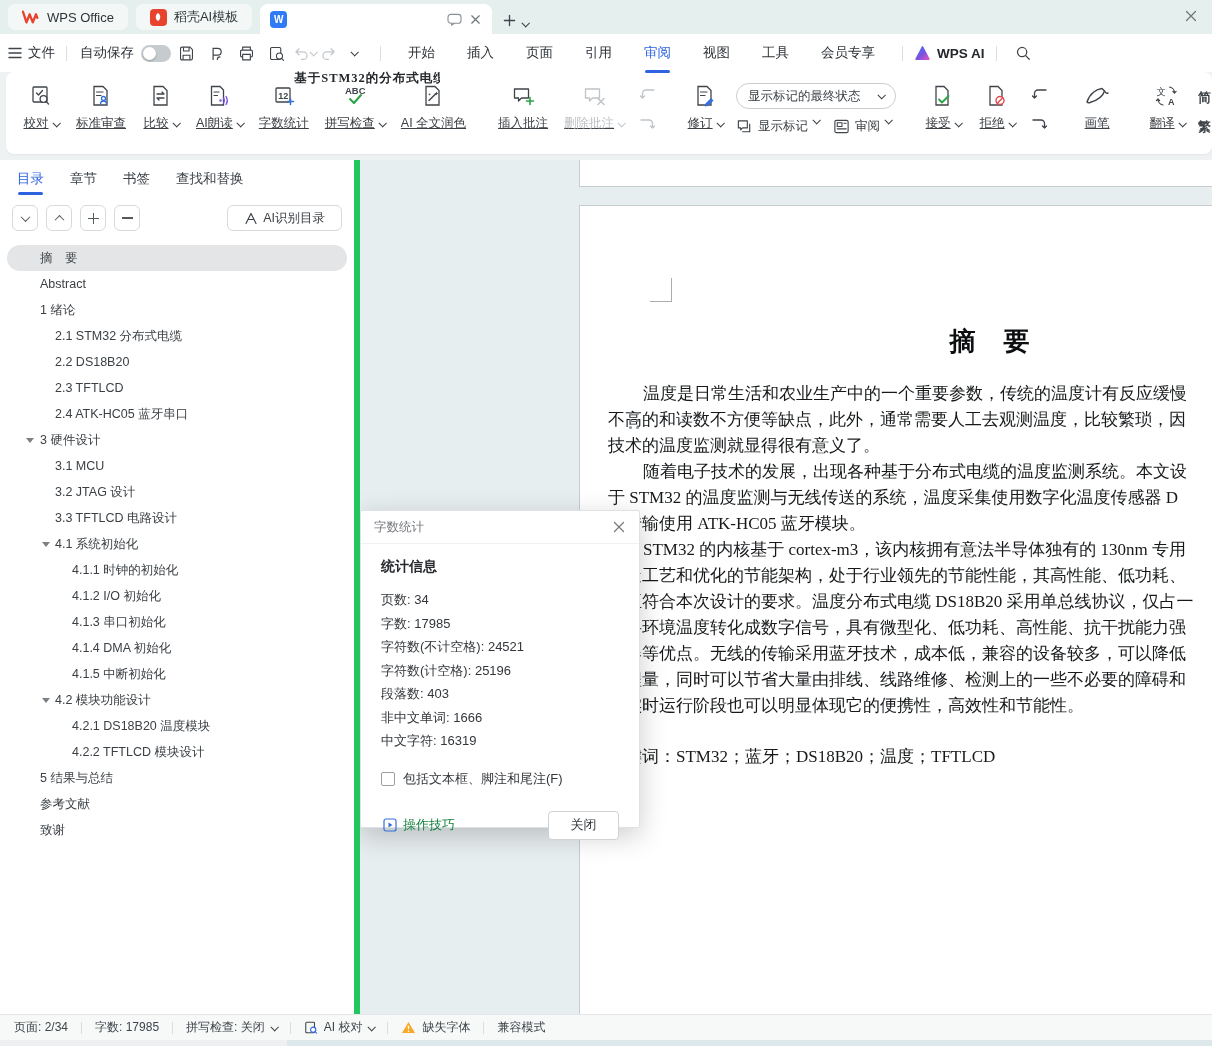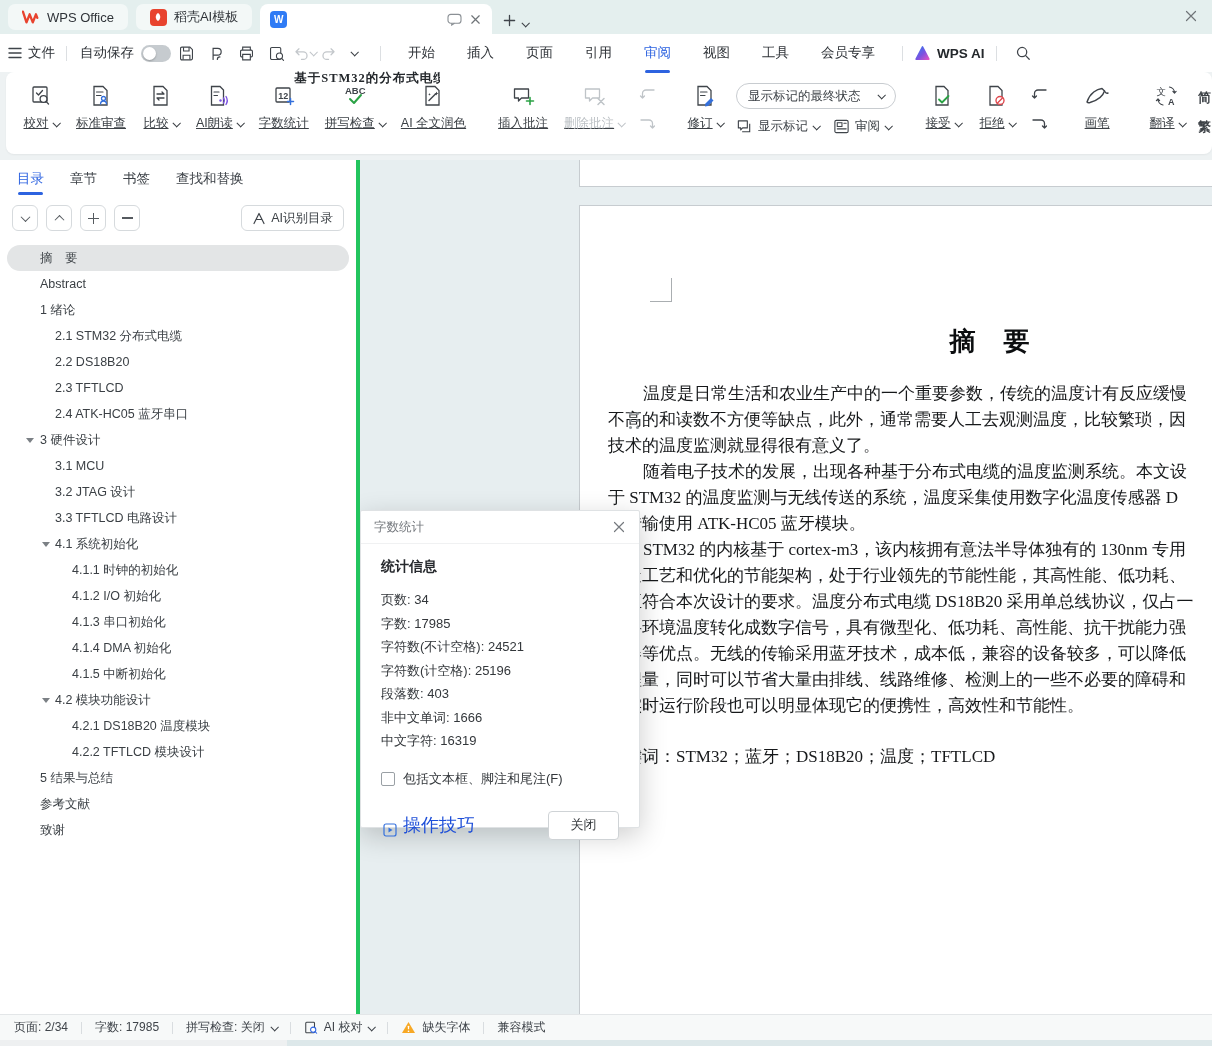--- a/index.html
+++ b/index.html
@@ -42,44 +42,44 @@
   .rbtn { display:flex; flex-direction:column; align-items:center; padding:10px 8px 0; min-width:54px; height:78px; border-radius:6px;text-decoration:underline; }
   .rbtn .ric { height:27px; display:flex; align-items:center; }
   .lab { margin-top:6px; font-size:12.5px; color:#3c4146; display:flex; align-items:center; gap:4px; }
   .rbtn.disabled .lab, .rbtn.disabled svg { color:#bcc1c5; }
   .navcol { display:flex; flex-direction:column; justify-content:center; gap:8px; padding:12px 3px 0; }
   .navbtn { width:24px; height:22px; display:flex; align-items:center; justify-content:center; border-radius:4px; }
   .rcol { display:flex; flex-direction:column; padding:11px 4px 0; gap:9px; }
   .combo { display:flex; align-items:center; justify-content:space-between; width:160px; height:26px;
            border:1px solid #c8ccd0; border-radius:14px; padding:0 11px; font-size:12.5px; color:#3c4146; }
   .rsm-row { display:flex; align-items:center; gap:14px; }
-  .rsm { display:flex; align-items:center; gap:5px; font-size:12.5px; color:#3c4146; }
+  .rsm { display:flex; align-items:flex-start; gap:5px; font-size:12.5px; color:#3c4146; }
   .tr-row { display:flex; align-items:center; gap:5px; font-size:12.5px; color:#3c4146; height:23px; }
   .zh { font-size:13px; font-weight:bold; color:#3c4146; }
 
   
   .main { display:flex; height:854px; }
-  .toc-panel { width:360px; background:#fff; border-right:4px solid #22c55e; flex:none; display:flex; flex-direction:column; }
+  .toc-panel { width:360px; background:#fff; border-right:6px solid #22c55e; flex:none; display:flex; flex-direction:column; }
   .panel-tabs { height:37px; display:flex; align-items:center; padding:0 16px; gap:24px; font-size:13.5px; position:relative; }
   .ptab { color:#3d4248; position:relative; padding:7px 1px; }
   .ptab.active { color:#2d63e0; }
   .ptab.active::after { content:""; position:absolute; left:2px; right:2px; bottom:0; height:3px; border-radius:2px; background:#2d63e0; }
   .panel-close { position:absolute; right:14px; top:9px; }
   .panel-toolbar { height:42px; display:flex; align-items:center; padding:0 12px; gap:8px; }
   .sqbtn { width:26px; height:26px; border:1px solid #d6dadd; border-radius:6px; background:#fff;
            display:flex; align-items:center; justify-content:center; color:#555a5f; position:relative; }
   .glyph-down { width:7px; height:7px; border-right:1.5px solid #555a5f; border-bottom:1.5px solid #555a5f; transform:rotate(45deg) translate(-1px,-1px); }
   .glyph-up   { width:7px; height:7px; border-right:1.5px solid #555a5f; border-bottom:1.5px solid #555a5f; transform:rotate(-135deg) translate(-1px,-1px); }
   .glyph-plus { width:11px; height:11px; position:relative; }
   .glyph-plus::before, .glyph-plus::after { content:""; position:absolute; background:#555a5f; }
   .glyph-plus::before { left:5px; top:0; width:1.5px; height:11px; }
   .glyph-plus::after  { left:0; top:5px; width:11px; height:1.5px; }
   .glyph-minus { width:11px; height:1.5px; background:#555a5f; }
   .ai-toc-btn { margin-left:auto; height:26px; border:1px solid #d6dadd; border-radius:6px; background:#fff;
-                display:flex; align-items:center; gap:5px; padding:0 10px; font-size:12.5px; color:#3c4146; }
+                display:flex; align-items:center; gap:5px; padding:0 16px; font-size:12.5px; color:#3c4146; }
   .toc-list { flex:1; padding-top:6px; overflow:hidden; }
   .toc-row { display:flex; align-items:center; height:26px; margin:0 7px; padding-left:33px; border-radius:13px; position:relative; font-size:12.5px; color:#3b4045; }
   .toc-row[data-level="1"] { padding-left:48px; }
   .toc-row[data-level="2"] { padding-left:65px; }
   .toc-row.selected { background:#e3e5e6; }
   .toc-arrow { display:none; position:absolute; left:19px; top:11px; width:0; height:0;
                border-left:4px solid transparent; border-right:4px solid transparent; border-top:5px solid #7b8085; }
   .toc-row.has-arrow .toc-arrow { display:block; }
   .toc-row[data-level="1"] .toc-arrow { left:35px; }
   .toc-label { white-space:nowrap; }
@@ -107,21 +107,21 @@
   .dlg-titlebar { height:33px; display:flex; align-items:center; justify-content:space-between;
                   padding:0 13px; border-bottom:1px solid #f0f1f2; }
   .dlg-title { font-size:12.5px; color:#75797e; }
   .dlg-body { padding:10px 20px 0; }
   .dlg-section { font-size:14px; font-weight:bold; color:#26292d; margin:4px 0 12px; }
   .stat-line { font-size:13px; color:#33373b; line-height:23.5px; }
   .stat-label::after { content:": "; white-space:pre; }
   .dlg-check { display:flex; align-items:center; gap:8px; margin-top:17px; font-size:13px; color:#33373b; }
   .checkbox { width:14px; height:14px; border:1px solid #9aa0a5; border-radius:2px; background:#fff; flex:none; }
   .dlg-footer { display:flex; align-items:center; justify-content:space-between; margin-top:23px; padding:0 0 0 2px; }
-  .tips-link { display:flex; align-items:flex-end; gap:6px; font-size:18px; color:#1d4ed8; }
+  .tips-link { display:flex; align-items:center; gap:6px; font-size:13px; color:#15803d; }
   .close-btn { width:71px; height:29px; border:1px solid #cfd3d6; border-radius:4px; background:#fff;
                font-size:13px; color:#33373b; display:flex; align-items:center; justify-content:center; }
 
   
   .statusbar { height:26px; background:#f7f9f9; border-top:1px solid #e3e6e8; display:flex; align-items:center;
                padding:0 14px; font-size:12px; color:#3f444a; }
   .sdiv { width:1px; height:12px; background:#d9dde0; margin:0 13px; }
   .sitem { display:flex; align-items:center; gap:6px; }
   .taskbar-strip { height:6px; background:#eef0f1; position:relative; }
   .taskbar-strip .blue { position:absolute; left:287px; right:0; top:0; bottom:0; background:#dde8ea; }

